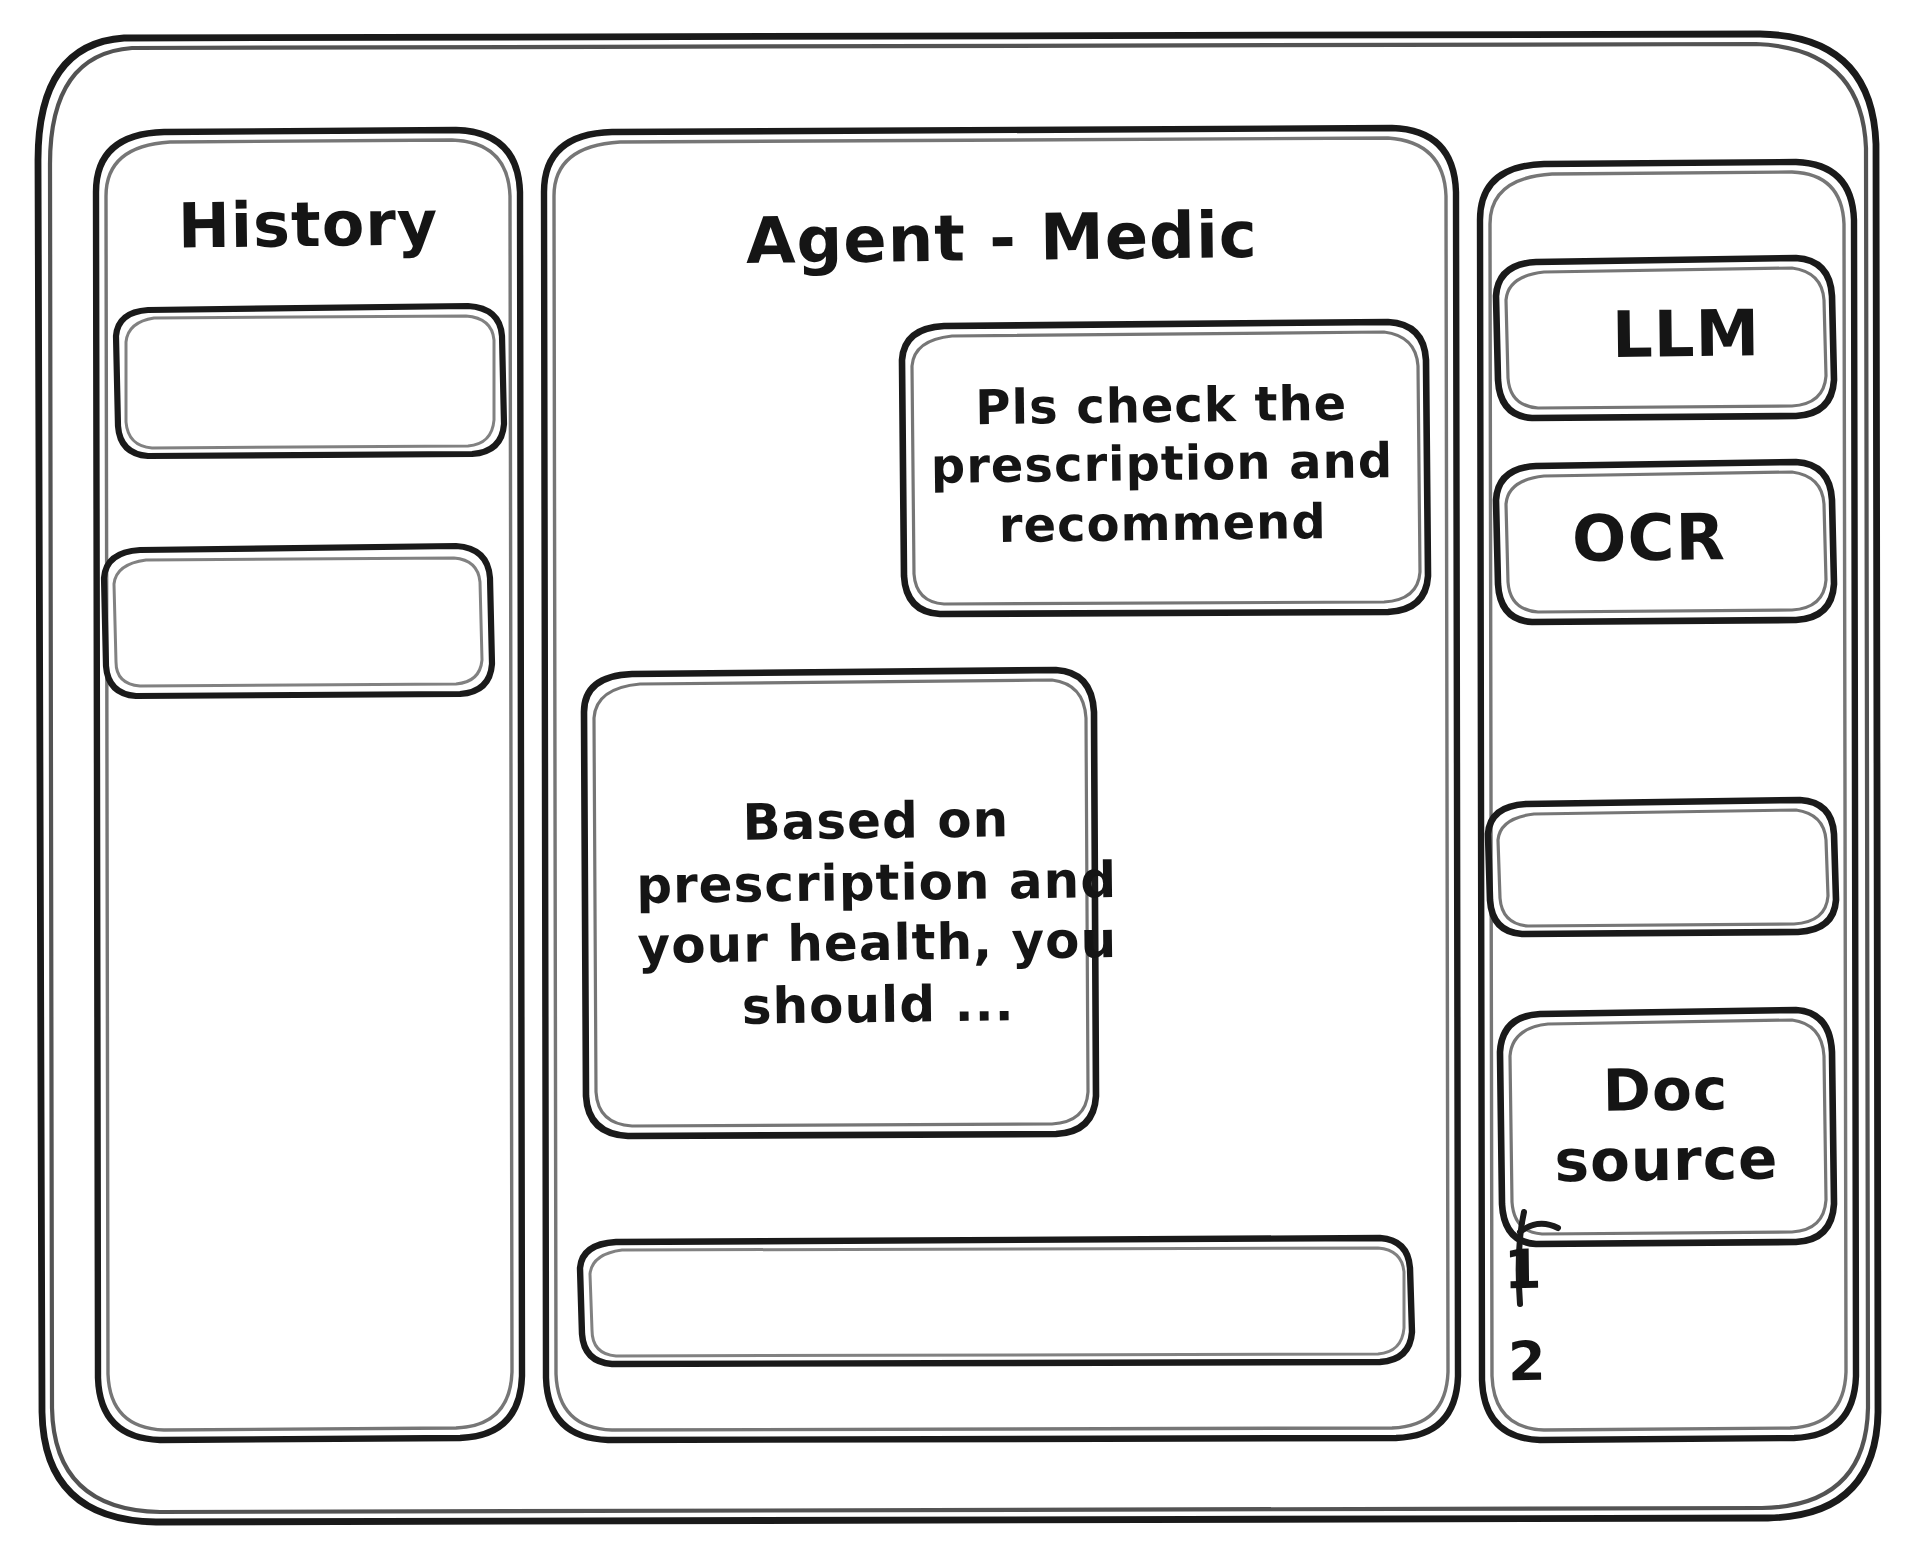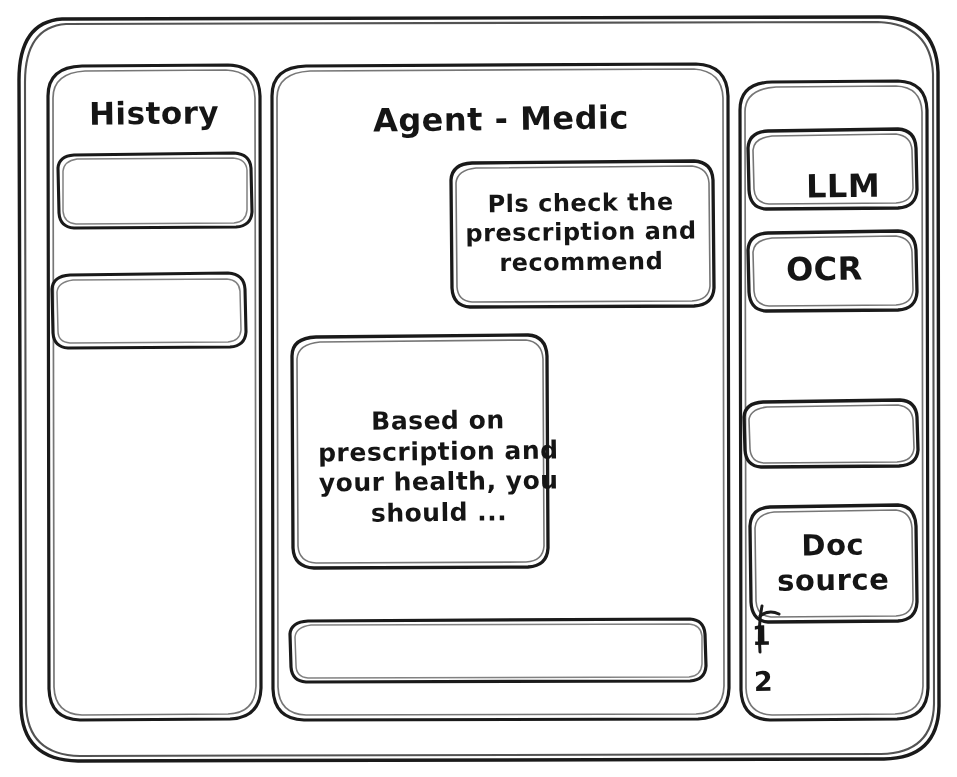--- a/index.html
+++ b/index.html
@@ -70,26 +70,26 @@
 
   #history-item-1   { left: 60px;  top: 152px; width: 190px; height: 74px; }
   #history-item-2   { left: 54px;  top: 272px; width: 186px; height: 74px; }
 
   #main-title       { left: 286px; top: 92px;  width: 430px; height: 56px; }
   #main-title .handtext { font-size: 32px; }
 
   #user-bubble      { left: 452px; top: 160px; width: 258px; height: 146px; }
   #user-bubble .handtext { font-size: 24px; }
 
-  #assistant-bubble { left: 292px; top: 350px; width: 293px; height: 234px; align-items: center; }
+  #assistant-bubble { left: 292px; top: 340px; width: 293px; height: 234px; align-items: center; }
   #assistant-bubble .handtext { font-size: 25px; }
 
   #composer-input   { left: 292px; top: 618px; width: 412px; height: 62px; }
 
-  #tool-llm         { left: 752px; top: 128px; width: 183px; height: 80px; margin-top: 19px; }
+  #tool-llm         { left: 752px; top: 128px; width: 183px; height: 80px; }
   #tool-ocr         { left: 752px; top: 230px; width: 144px; height: 80px; }
   #tool-params      { left: 748px; top: 400px; width: 166px; height: 66px; }
   #tool-docsource   { left: 752px; top: 504px; width: 162px; height: 118px; }
 
   #tool-llm .handtext,
   #tool-ocr .handtext      { font-size: 32px; }
   #tool-params .handtext   { font-size: 29px; }
   #tool-docsource .handtext{ font-size: 29px; }
 
   #doc-item-1       { left: 752px; top: 618px; width: 40px; height: 36px;

